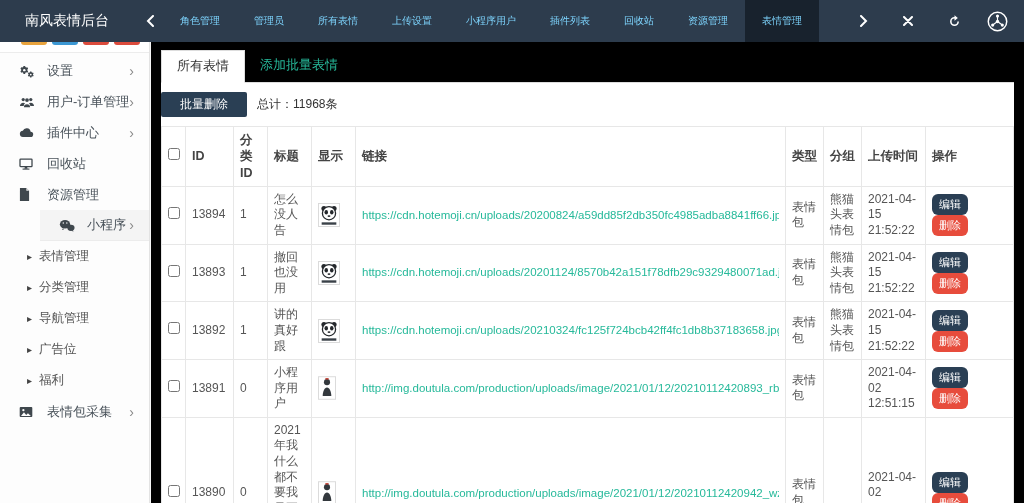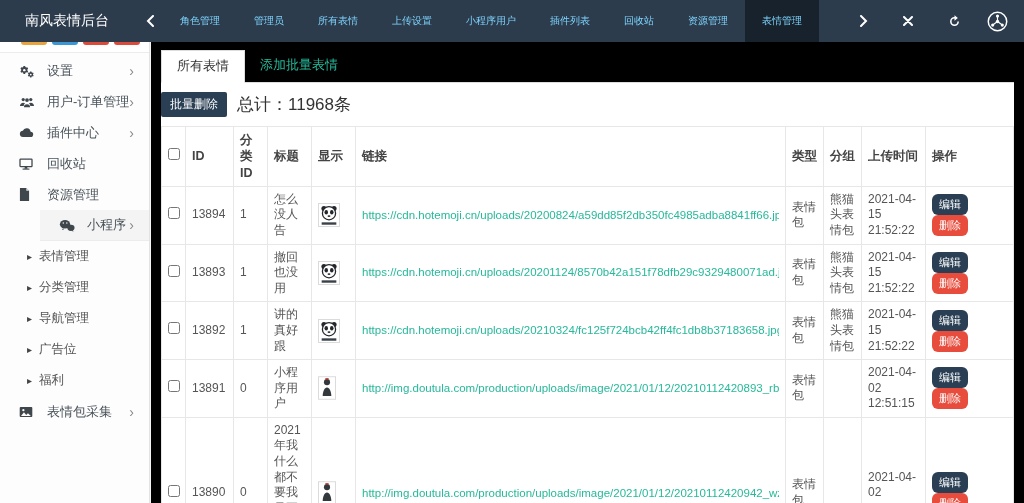--- a/index.html
+++ b/index.html
@@ -37,22 +37,22 @@
   
   .main { position:absolute; left:151px; top:30px; right:0; bottom:0;
     background:#000000; padding:20px 10px 0 10px; display:flex; flex-direction:column; overflow:hidden; }
   .tabbar { display:flex; border-bottom:1px solid #ddd; flex:none; }
   .tab { padding:6px 15px 7px; font-size:13px; cursor:pointer; color:var(--teal,#1abb9c); }
   .tab.active { background:#fff; border:1px solid #ddd; border-bottom:1px solid #fff;
     margin-bottom:-1px; color:#333; }
   .sheet { background:#fff; flex:1; overflow:hidden; padding:9px 0 0 0; }
   .toolbar { display:flex; align-items:center; gap:10px; padding:0 0 9px 0; }
   .btn-dark { background:var(--navy,#2a3f54); color:#fff; border:none; font-size:12px;
-    padding:4px 9px; cursor:pointer; border-radius:2px; }
-  .total { font-size:17px; color:#333; }
+    padding:4px 19px; cursor:pointer; border-radius:2px; }
+  .total { font-size:12px; color:#333; }
   
   table { width:100%; border-collapse:collapse; table-layout:fixed; background:#fff; }
   th,td { border:1px solid #e7e7e7; padding:5px 6px; font-size:12px; line-height:1.3;
     color:#555; vertical-align:middle; word-wrap:break-word; overflow-wrap:break-word; text-align:left; }
   th { color:#444; font-weight:bold; font-size:12.5px; background:#fff; }
   .c-chk{width:24px}.c-id{width:48px}.c-cat{width:34px}.c-title{width:44px}.c-show{width:44px}
   .c-type{width:38px}.c-group{width:38px}.c-time{width:64px}.c-ops{width:88px}
   td.chk, th.chk { text-align:center; padding:5px 2px; }
   input[type=checkbox]{ width:12px; height:12px; margin:0; cursor:pointer; }
   .link-cell a { color:var(--teal,#26b99a); text-decoration:none; font-size:11.5px;

